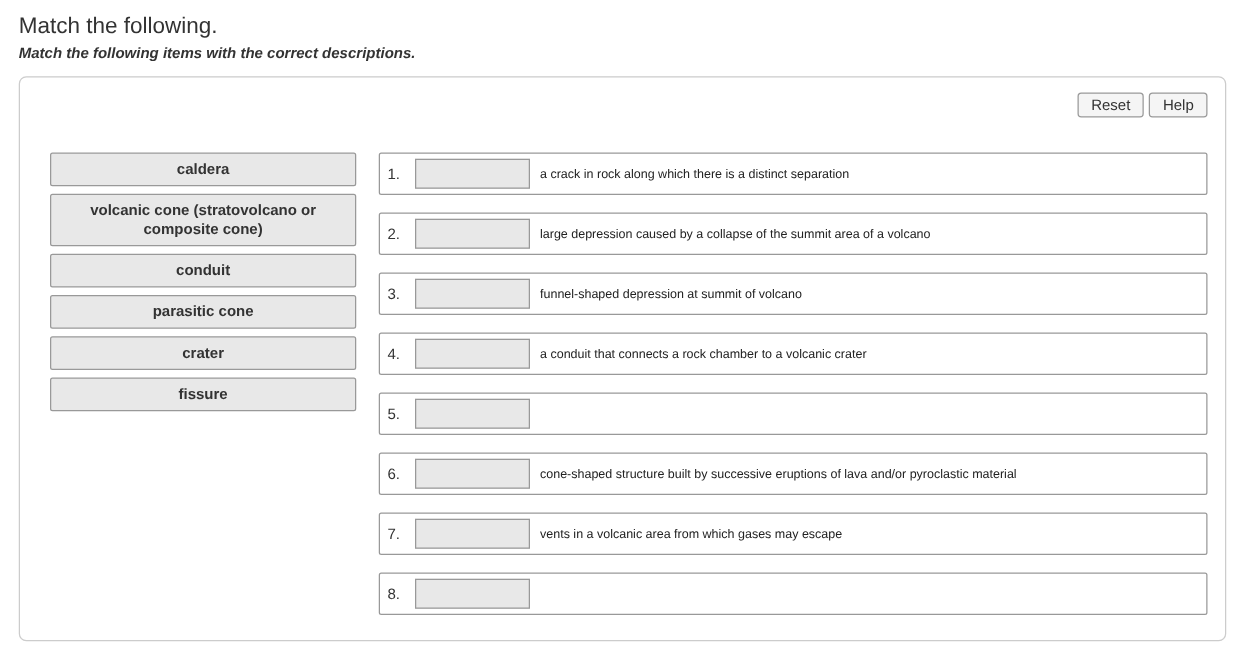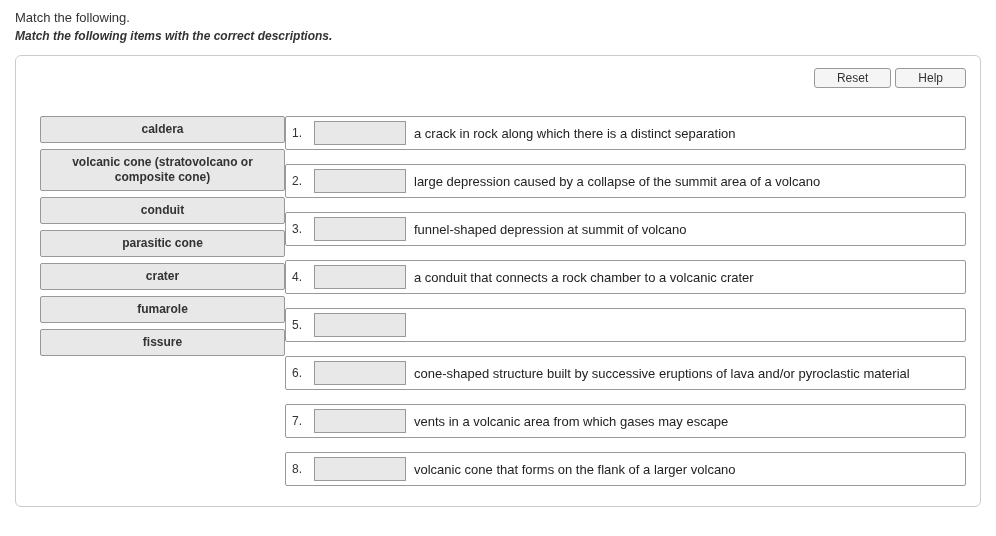--- a/index.html
+++ b/index.html
@@ -8,21 +8,21 @@
       padding: 0;
     }
     body {
       font-family: Arial, Helvetica, sans-serif;
       font-size: 13px;
       color: #333;
       background: #fff;
       padding: 10px 15px;
     }
     .header-line1 {
-      font-size: 13px;
+      font-size: 18px;
       margin-bottom: 4px;
     }
     .header-line2 {
       font-size: 12px;
       font-style: italic;
       font-weight: bold;
       margin-bottom: 12px;
     }
     .quiz-container {
       border: 1px solid #ccc;
@@ -33,27 +33,28 @@
     .toolbar {
       display: flex;
       justify-content: flex-end;
       gap: 4px;
       margin-bottom: 28px;
     }
     .btn {
       background: #f5f5f5;
       border: 1px solid #999;
       border-radius: 3px;
-      padding: 2px 22px;
+      padding: 2px 10px;
       font-size: 12px;
       cursor: pointer;
       color: #333;
     }
     .content-row {
       display: flex;
+      gap: 18px;
       align-items: flex-start;
     }
     .terms-col {
       width: 255px;
       display: flex;
       flex-direction: column;
       gap: 6px;
       padding-left: 10px;
     }
     .term-item {
@@ -95,21 +96,21 @@
       flex-shrink: 0;
     }
     .drop-slot {
       width: 92px;
       height: 24px;
       background: #e8e8e8;
       border: 1px solid #999;
       flex-shrink: 0;
     }
     .desc-text {
-      font-size: 13px;
+      font-size: 10px;
       color: #222;
     }
   </style>
 </head>
 <body>
 
 <div class="header-line1">Match the following.</div>
 <div class="header-line2">Match the following items with the correct descriptions.</div>
 
 <div class="quiz-container">
@@ -120,21 +121,20 @@
   </div>
 
   <div class="content-row">
 
     <div class="terms-col">
       <div class="term-item">caldera</div>
       <div class="term-item tall">volcanic cone (stratovolcano or composite cone)</div>
       <div class="term-item">conduit</div>
       <div class="term-item">parasitic cone</div>
       <div class="term-item">crater</div>
-      <div class="term-item">fumarole</div>
       <div class="term-item">fissure</div>
     </div>
 
     <div class="desc-col">
       <div class="desc-row">
         <span class="desc-num">1.</span>
         <div class="drop-slot"></div>
         <span class="desc-text">a crack in rock along which there is a distinct separation</span>
       </div>
       <div class="desc-row">
@@ -162,18 +162,17 @@
         <span class="desc-text">cone-shaped structure built by successive eruptions of lava and/or pyroclastic material</span>
       </div>
       <div class="desc-row">
         <span class="desc-num">7.</span>
         <div class="drop-slot"></div>
         <span class="desc-text">vents in a volcanic area from which gases may escape</span>
       </div>
       <div class="desc-row">
         <span class="desc-num">8.</span>
         <div class="drop-slot"></div>
-        <span class="desc-text">volcanic cone that forms on the flank of a larger volcano</span>
       </div>
     </div>
 
   </div>
 </div>
 
 </body></html>

